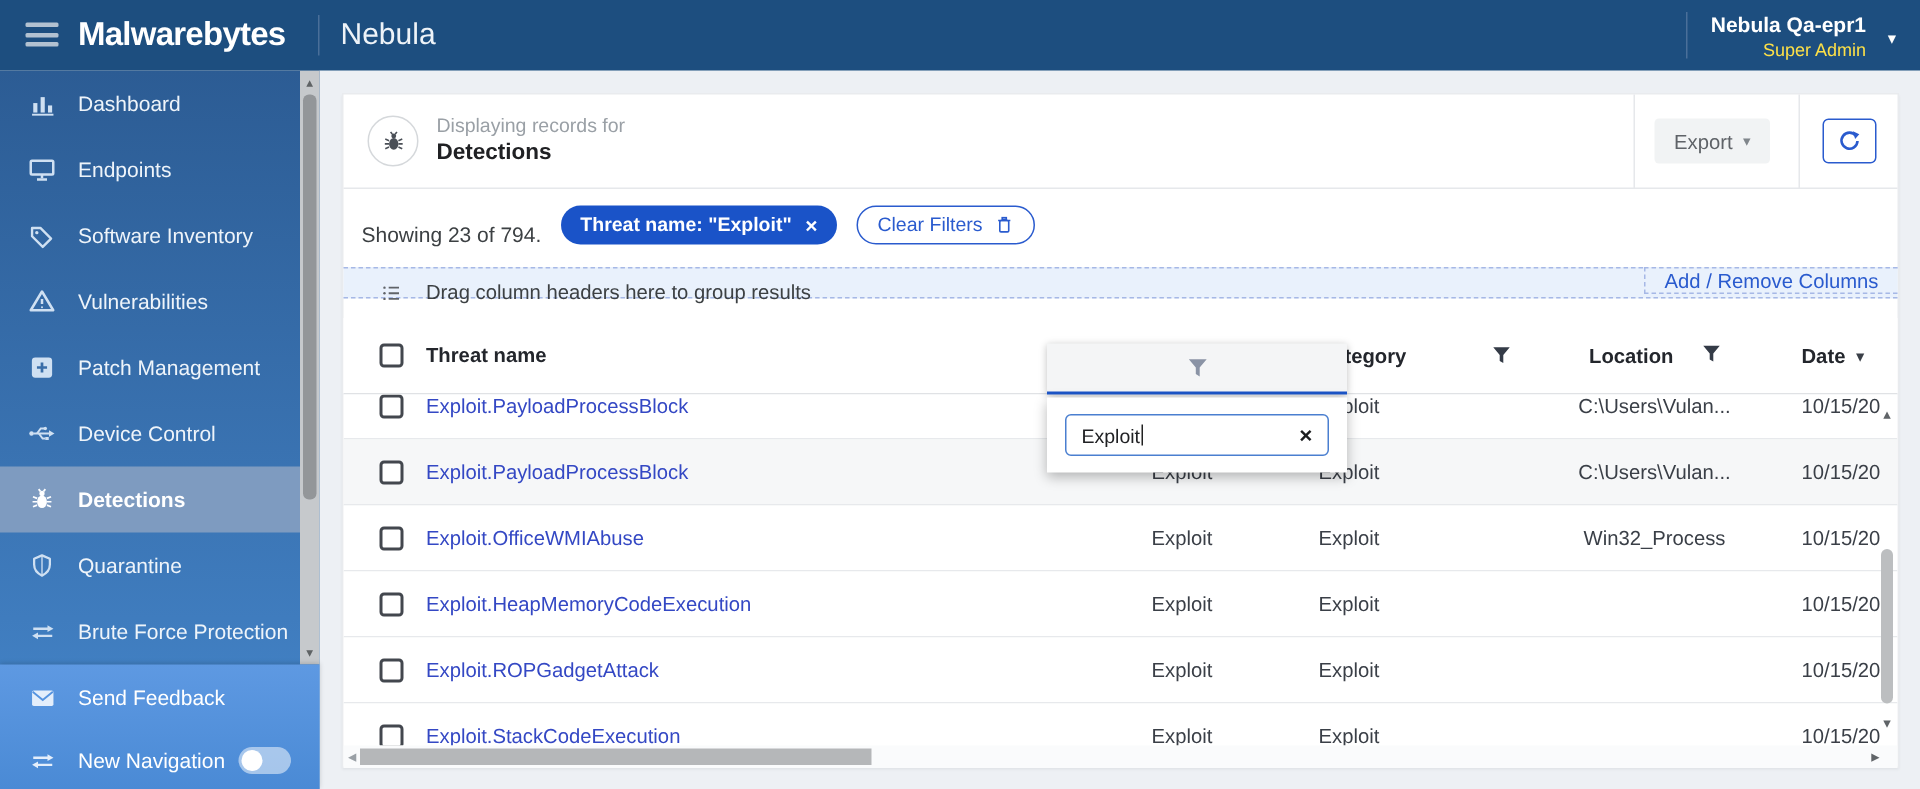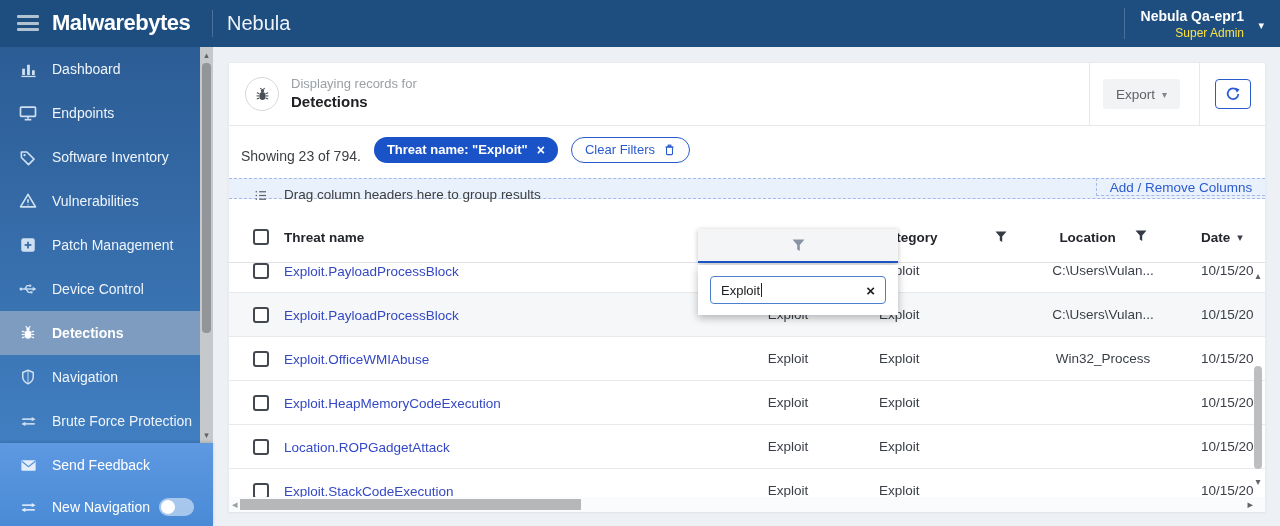--- a/index.html
+++ b/index.html
@@ -214,21 +214,21 @@
         </span>
         <span>Detections</span>
       </div>
       <div class="nav-item">
         <span class="nicon">
           <svg width="18" height="18" viewBox="0 0 24 24" fill="none" stroke="#cfe0f2" stroke-width="2">
               <path d="M12 3 L19 6 v5.2 c0 4.4-2.9 7.9-7 9.8 c-4.1-1.9-7-5.4-7-9.8 V6 Z" stroke-linejoin="round"></path>
               <line x1="12" y1="3.5" x2="12" y2="20.5" stroke-width="1.2"></line>
             </svg>
         </span>
-        <span>Navigation</span>
+        <span>Quarantine</span>
       </div>
       <div class="nav-item">
         <span class="nicon">
           <svg width="19" height="19" viewBox="0 0 24 24" fill="#cfe0f2" stroke="#cfe0f2">
               <line x1="4" y1="9" x2="17" y2="9" stroke-width="2"></line>
               <path d="M16 6.2 L21 9 L16 11.8 Z" stroke="none"></path>
               <line x1="20" y1="15" x2="7" y2="15" stroke-width="2"></line>
               <path d="M8 12.2 L3 15 L8 17.8 Z" stroke="none"></path>
             </svg>
         </span>
@@ -411,21 +411,21 @@
             <div class="c-type cell-text">Exploit</div>
             <div class="c-cat cell-text">Exploit</div>
             <div class="c-loc cell-text"></div>
             <div class="c-date cell-text">10/15/20</div>
           </div>
           <div class="row">
             <div class="c-pad"></div>
             <div class="c-cb">
                 <span class="checkbox"></span>
               </div>
-            <div class="c-threat"><a class="threat-link">Location.ROPGadgetAttack</a></div>
+            <div class="c-threat"><a class="threat-link">Exploit.ROPGadgetAttack</a></div>
             <div class="c-type cell-text">Exploit</div>
             <div class="c-cat cell-text">Exploit</div>
             <div class="c-loc cell-text"></div>
             <div class="c-date cell-text">10/15/20</div>
           </div>
           <div class="row">
             <div class="c-pad"></div>
             <div class="c-cb">
                 <span class="checkbox"></span>
               </div>

